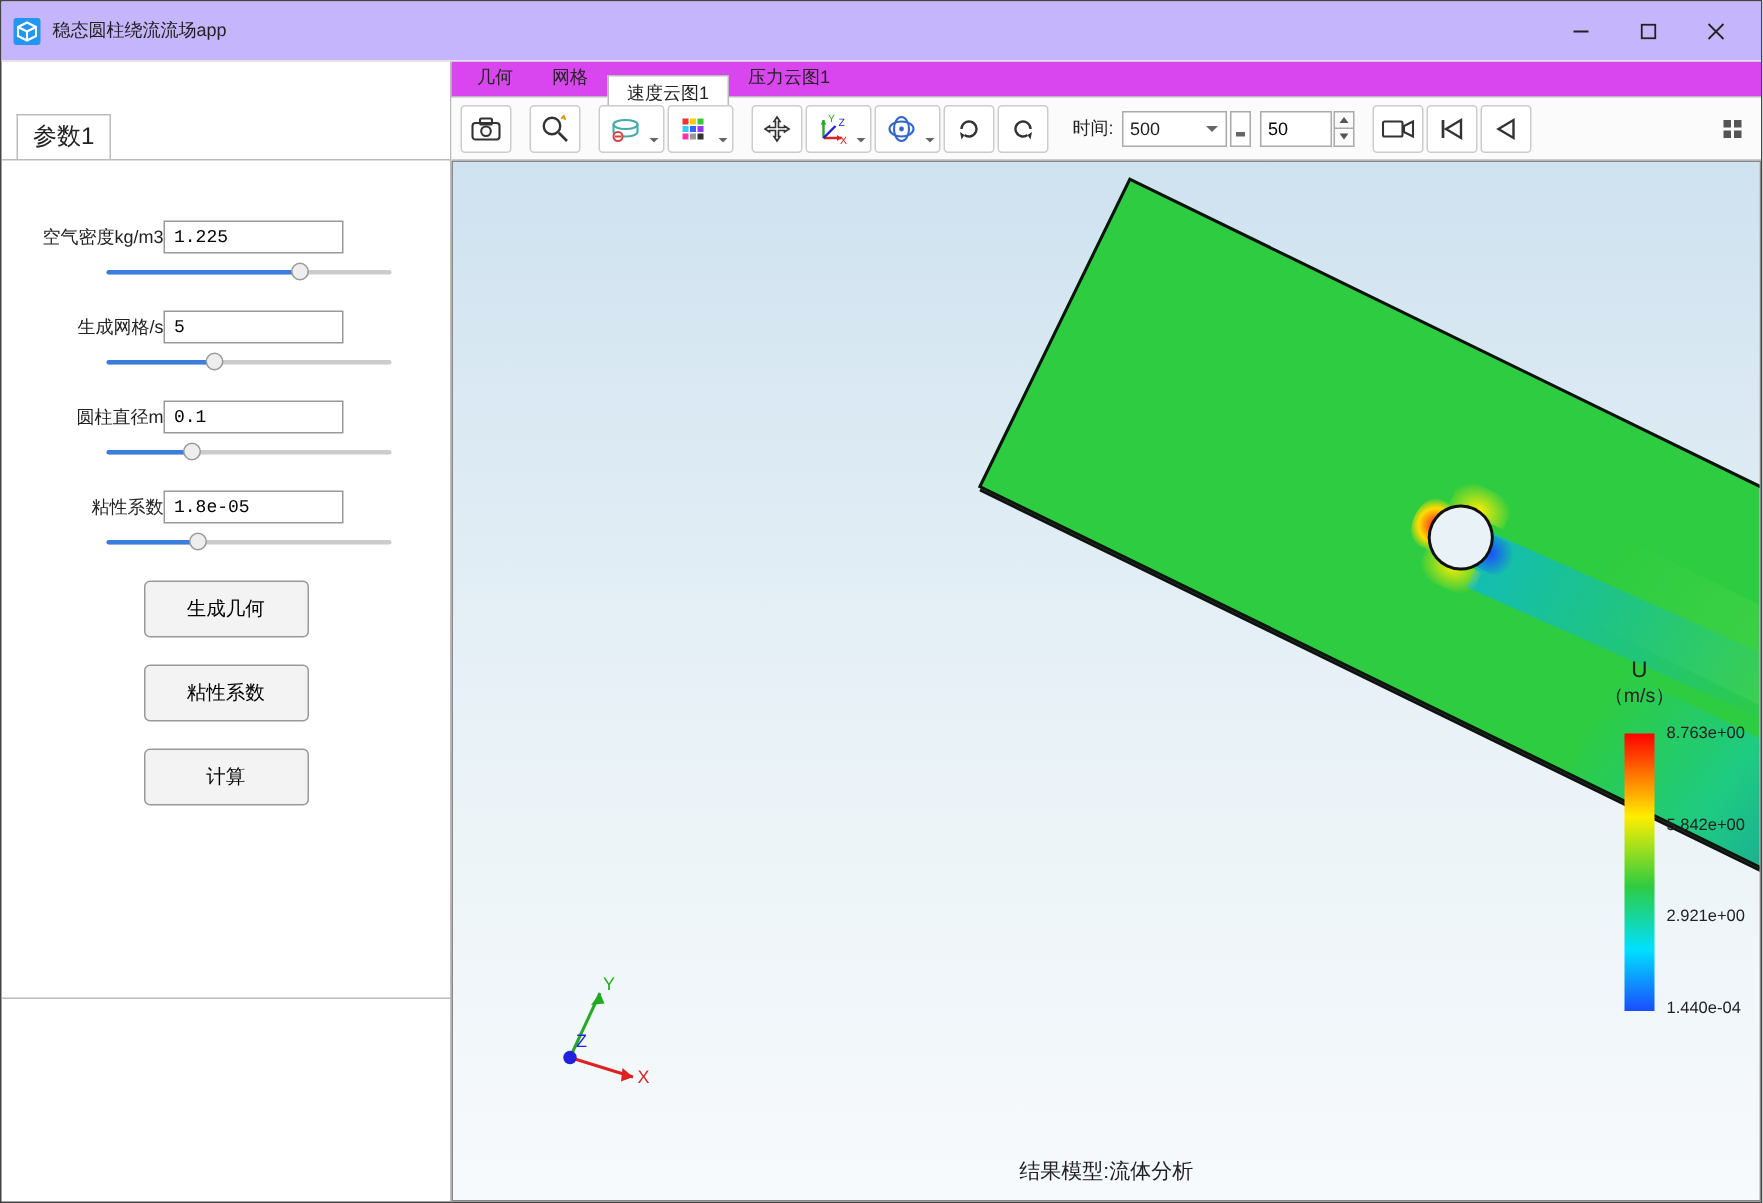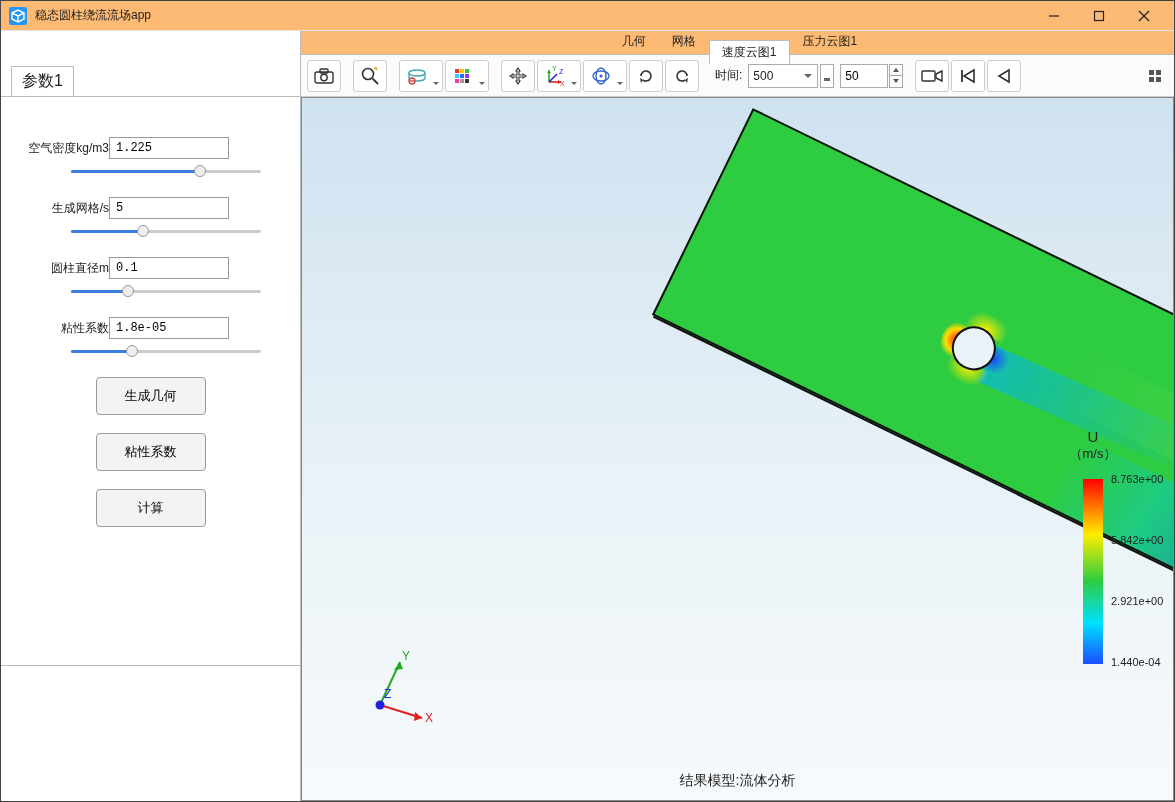--- a/index.html
+++ b/index.html
@@ -1,18 +1,18 @@
 <!DOCTYPE html>
 <html><head>
 <meta charset="utf-8">
 <style>
   * { box-sizing: border-box; }
   html, body { margin:0; padding:0; font-family: "Microsoft YaHei", "SimSun", sans-serif; font-size:12px; color:#222; }
   .window { width:1175px; height:802px; border:1px solid #444; background:#fff; display:flex; flex-direction:column; position:relative; }
-  .titlebar { height:30px; background:#fdba74; display:flex; align-items:center; padding:0 8px; border-bottom:1px solid #e5e5e5; }
+  .titlebar { height:40px; background:#c4b5fd; display:flex; align-items:center; padding:0 8px; border-bottom:1px solid #e5e5e5; }
   .titlebar .app-icon { width:18px; height:18px; background:#2196f3; border-radius:2px; margin-right:8px; position:relative; }
   .titlebar .app-icon svg { position:absolute; left:2px; top:2px; }
   .titlebar .title { flex:1; font-size:12px; }
   .win-btns { display:flex; }
   .win-btn { width:45px; height:28px; display:flex; align-items:center; justify-content:center; font-size:14px; cursor:pointer; }
 
   .body { flex:1; display:flex; overflow:hidden; }
   .sidebar { width:300px; border-right:1px solid #bbb; display:flex; flex-direction:column; }
   .side-top { height:35px; }
   .tabs-left { display:flex; border-bottom:1px solid #bbb; padding-left:10px; }
@@ -27,21 +27,21 @@
   .slider-row { margin:2px 0 18px 0; }
   .slider { width:190px; position:relative; height:16px; margin-left:50px; }
   .slider-track { position:absolute; left:0; right:0; top:7px; height:3px; background:#ccc; border-radius:2px; }
   .slider-fill { position:absolute; left:0; top:7px; height:3px; background:#3b7ddd; border-radius:2px; }
   .slider-thumb { position:absolute; top:2px; width:12px; height:12px; background:#eee; border:1px solid #999; border-radius:50%; transform:translateX(-6px); }
 
   .btn-col { margin-top:8px; display:flex; flex-direction:column; align-items:center; gap:18px; }
   .action-btn { width:110px; height:38px; background:#f3f3f3; border:1px solid #999; border-radius:4px; font-size:13px; cursor:pointer; }
 
   .main { flex:1; display:flex; flex-direction:column; }
-  .main-tabs { display:flex; height:24px; align-items:flex-end; padding-left:4px; border-bottom:1px solid #bbb; background:#fdba74;justify-content:center; }
+  .main-tabs { display:flex; height:24px; align-items:flex-end; padding-left:4px; border-bottom:1px solid #bbb; background:#d946ef; }
   .main-tab { padding:3px 12px; font-size:12px; border:1px solid transparent; cursor:pointer; }
   .main-tab.active { border:1px solid #bbb; border-bottom:1px solid #fff; background:#fff; position:relative; top:11px; }
 
   .toolbar { height:42px; display:flex; align-items:center; padding:0 6px; background:#fbfbfb; border-bottom:1px solid #ccc; gap:2px; }
   .tb-btn { width:34px; height:32px; border:1px solid #ccc; background:#fff; border-radius:3px; display:flex; align-items:center; justify-content:center; cursor:pointer; position:relative; }
   .tb-btn svg { display:block; }
   .tb-btn.dd::after { content:""; position:absolute; right:3px; bottom:3px; border:3px solid transparent; border-top-color:#666; }
   .tb-btn.dd { width:44px; padding-right:8px; }
   .tb-sep { width:8px; }
   .tb-label { font-size:12px; margin:0 4px; }

